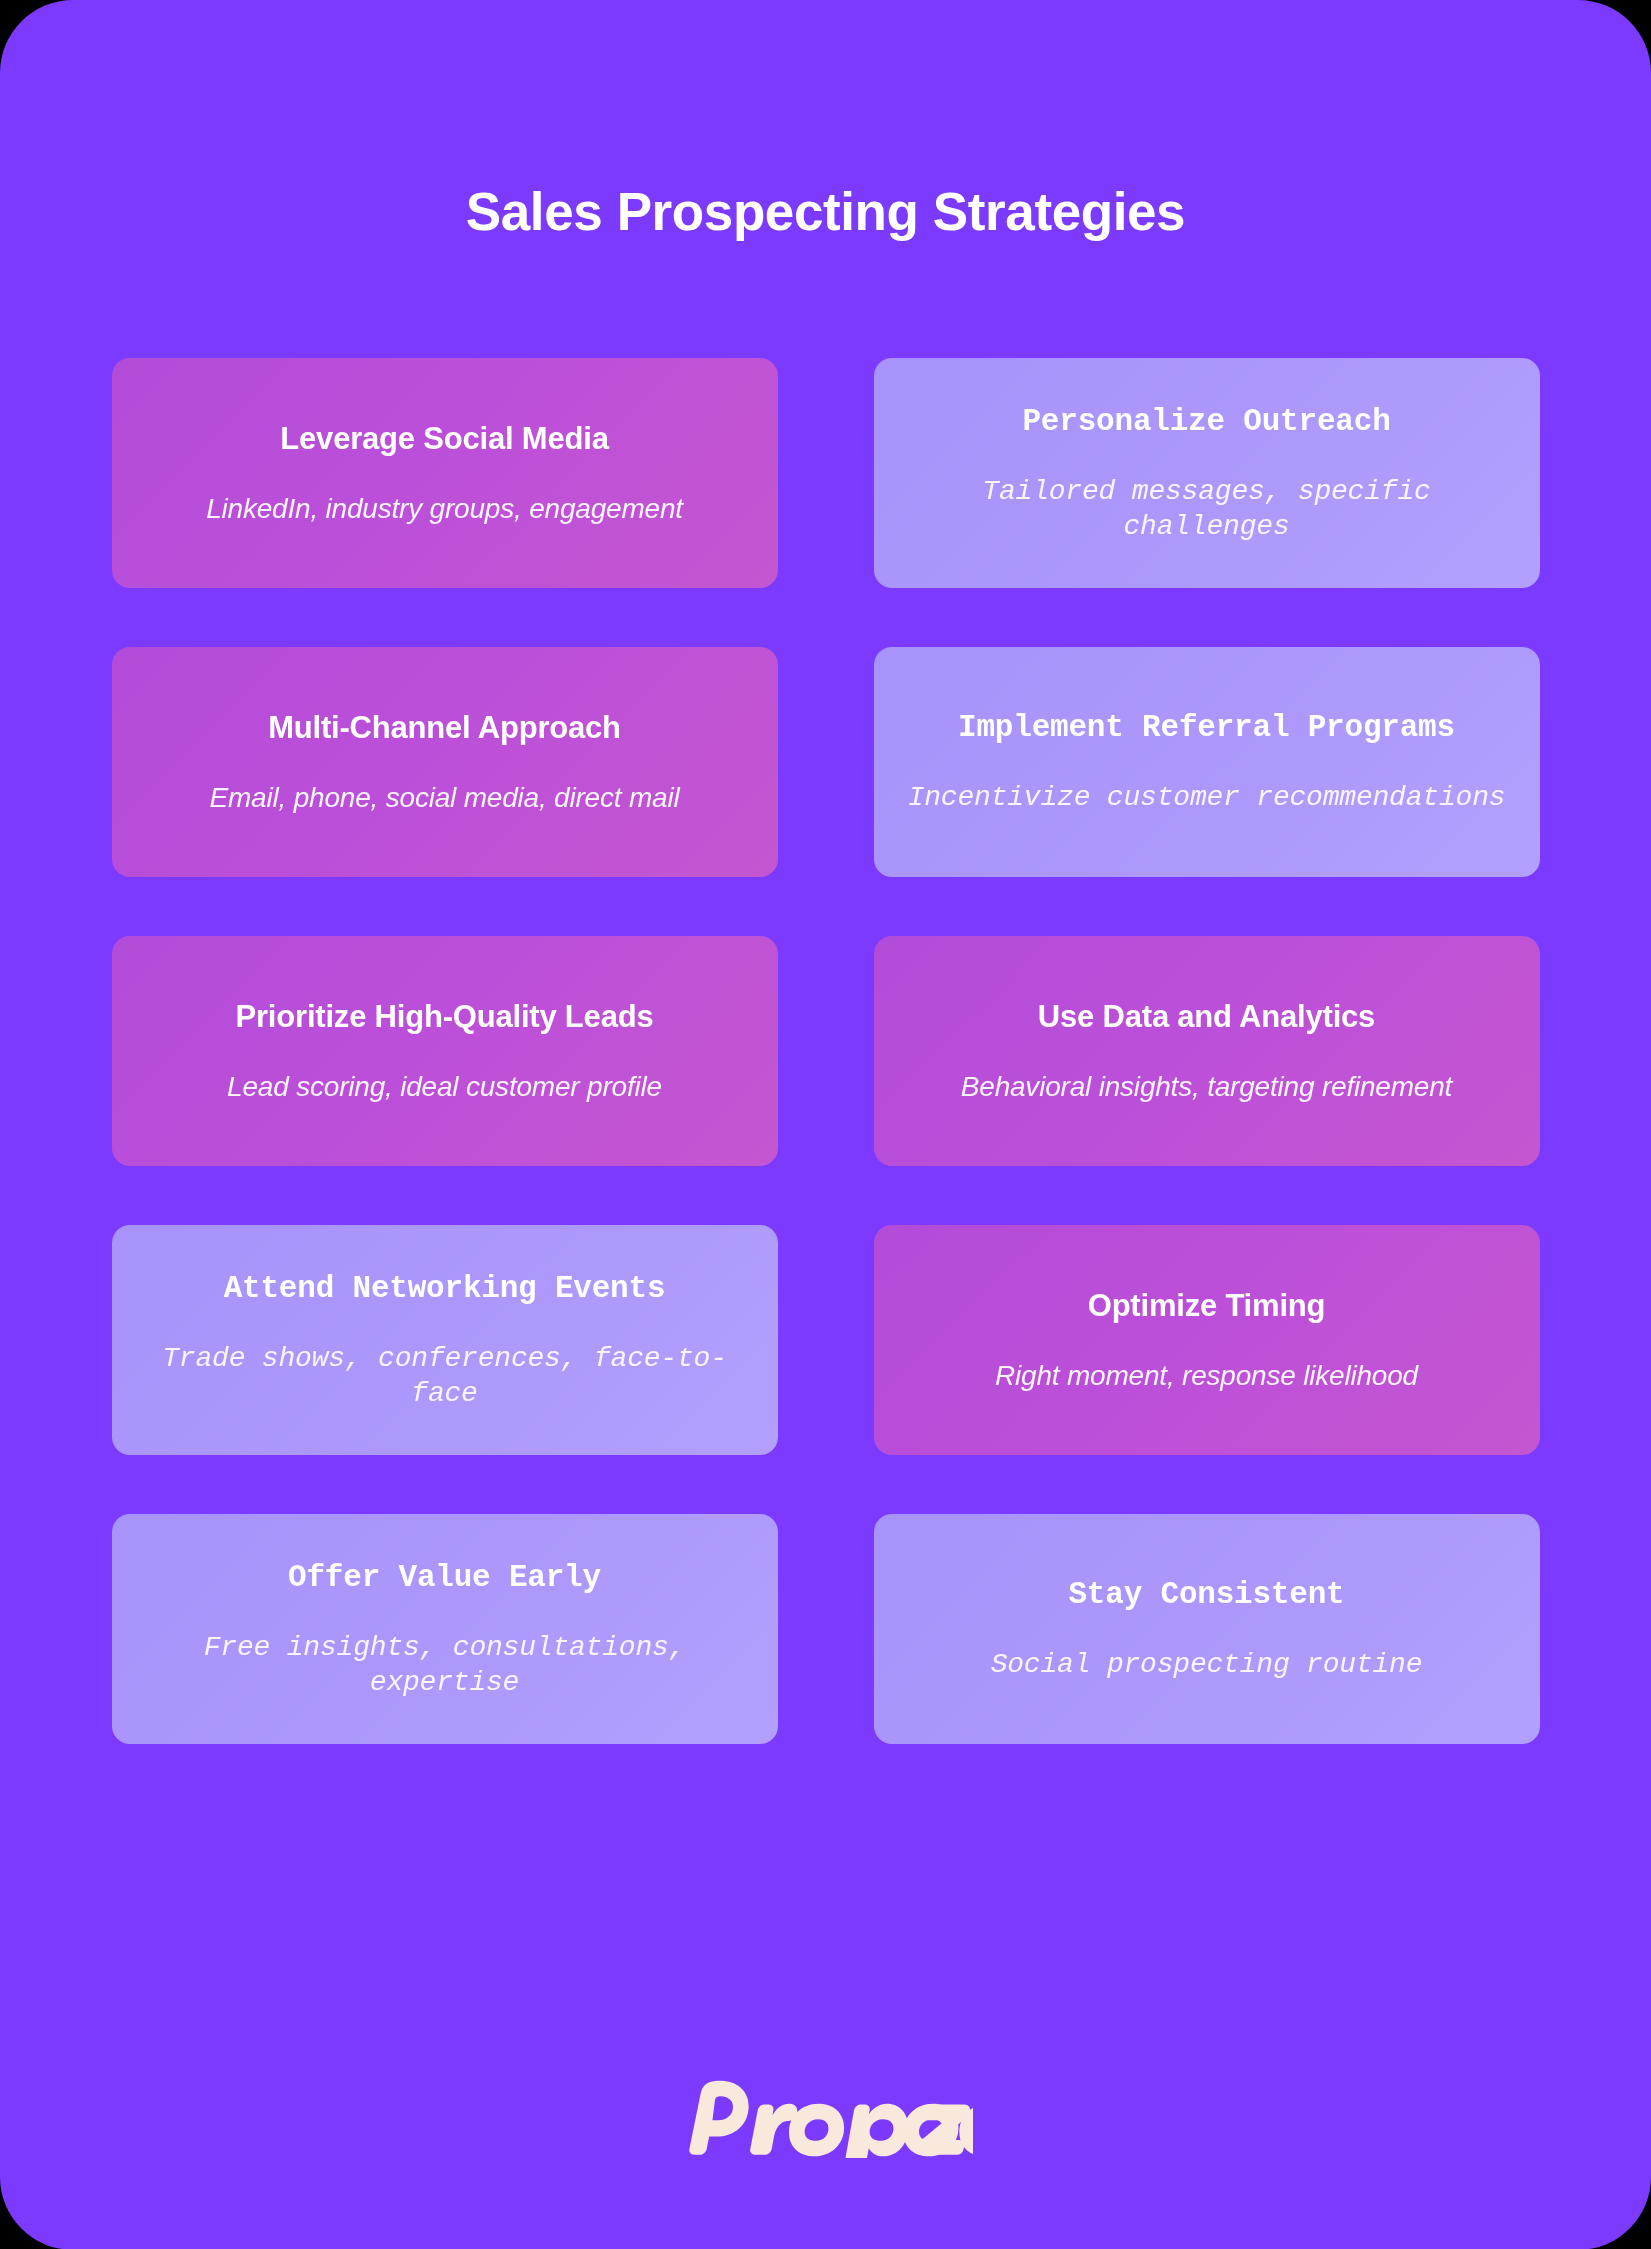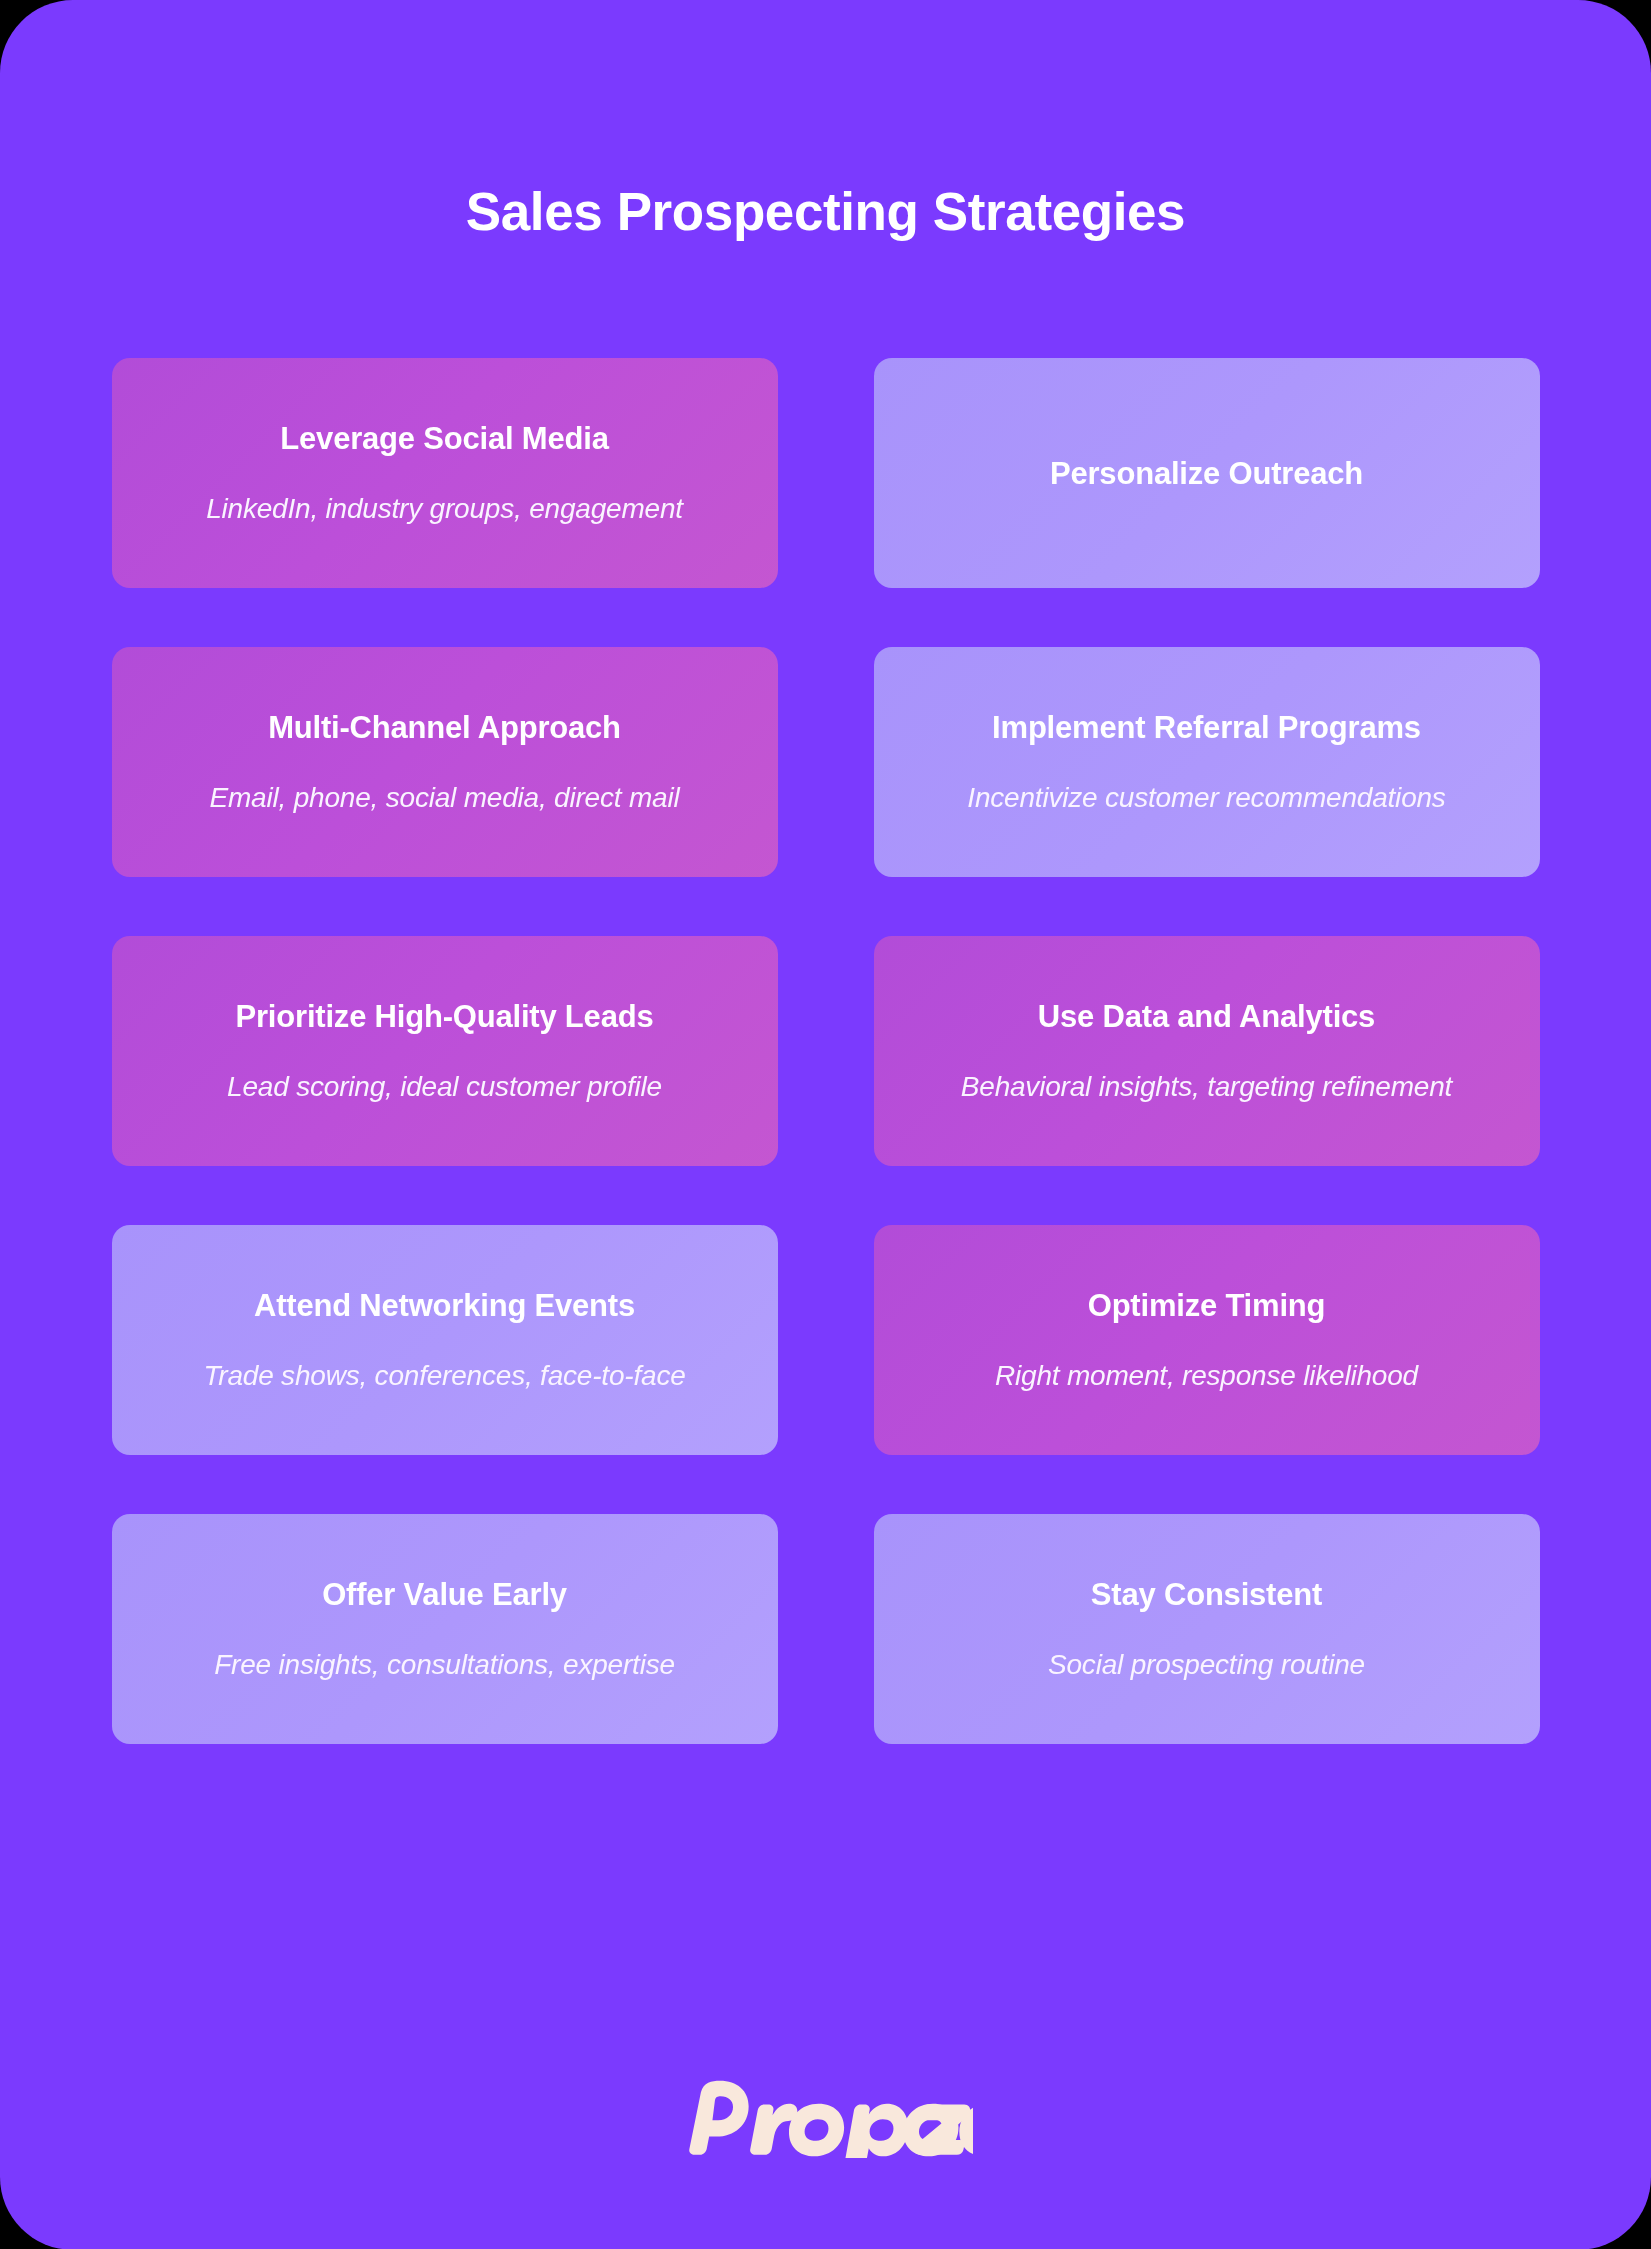--- a/index.html
+++ b/index.html
@@ -53,20 +53,21 @@
     padding: 0 23px;
     text-align: center;
   }
 
   .card--left {
     background: linear-gradient(135deg, #B24CD8 0%, #BC4FD9 45%, #C456D1 100%);
   }
 
   .card--right {
     background: linear-gradient(135deg, #A893FB 0%, #AD97FC 50%, #B3A0FD 100%);
+    font-family: Liberation Mono, monospace;
   }
 
   .card-title {
     font-size: 31px;
     font-weight: bold;
     color: #FFFFFF;
     line-height: 1.2;
     letter-spacing: -0.2px;
   }
 
@@ -109,20 +110,21 @@
 
   <h1 class="poster-title">Sales Prospecting Strategies</h1>
 
   <div class="cards-grid">
       <div class="card card--left">
         <div class="card-title">Leverage Social Media</div>
         <div class="card-desc">LinkedIn, industry groups, engagement</div>
       </div>
       <div class="card card--right">
         <div class="card-title">Personalize Outreach</div>
+        <div class="card-desc">Tailored messages, specific challenges</div>
       </div>
       <div class="card card--left">
         <div class="card-title">Multi-Channel Approach</div>
         <div class="card-desc">Email, phone, social media, direct mail</div>
       </div>
       <div class="card card--right">
         <div class="card-title">Implement Referral Programs</div>
         <div class="card-desc">Incentivize customer recommendations</div>
       </div>
       <div class="card card--left">

